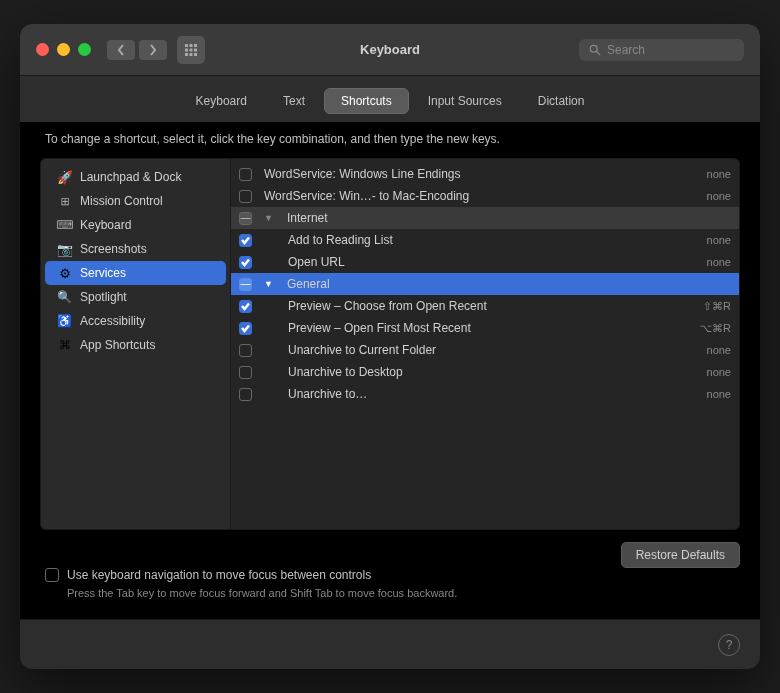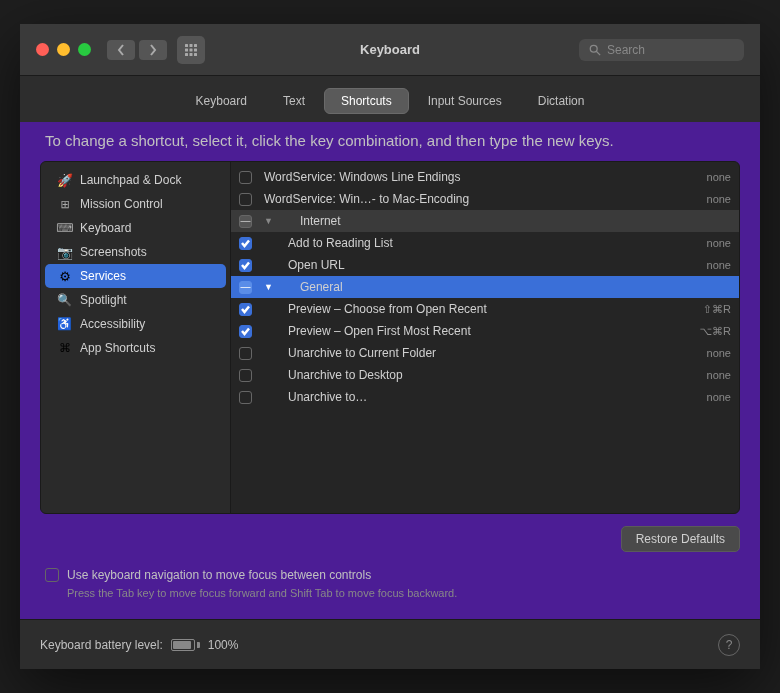--- a/index.html
+++ b/index.html
@@ -10,22 +10,22 @@
       background: #1e1e1e;
       display: flex;
       align-items: center;
       justify-content: center;
       font-family: -apple-system, BlinkMacSystemFont, 'Helvetica Neue', sans-serif;
     }
 
     .window {
       width: 740px;
       height: 645px;
-      background: #4c1d95;
-      border-radius: 0;
+      background: #000000;
+      border-radius: 12px;
       box-shadow: 0 20px 60px rgba(0,0,0,0.6);
       overflow: hidden;
       display: flex;
       flex-direction: column;
     }
 
     .titlebar {
       height: 52px;
       background: #3a3a3a;
       display: flex;
@@ -127,21 +127,21 @@
 
     .content-area {
       flex: 1;
       padding: 10px 20px 20px;
       display: flex;
       flex-direction: column;
       overflow: hidden;
     }
 
     .instruction-text {
-      font-size: 15px;
+      font-size: 12px;
       color: #c0c0c0;
       margin-bottom: 12px;
       padding-left: 5px;
     }
 
     .main-panel {
       display: flex;
       flex: 1;
       border: 1px solid #1a1a1a;
       border-radius: 6px;
@@ -245,21 +245,21 @@
 
     .selected-row .triangle { color: #fff; }
 
     .shortcut-name {
       flex: 1;
       font-size: 12px;
       color: #d0d0d0;
     }
 
     .selected-row .shortcut-name { color: #fff; }
-    .category-header .shortcut-name { color: #d0d0d0; font-weight: 500; margin-left: 13px; }
+    .category-header .shortcut-name { color: #d0d0d0; font-weight: 500; }
 
     .shortcut-key {
       font-size: 11px;
       color: #888;
       white-space: nowrap;
     }
 
     .bottom-section {
       margin-top: 12px;
       display: flex;
@@ -270,21 +270,20 @@
       background: #4a4a4a;
       border: 1px solid #5a5a5a;
       border-radius: 5px;
       padding: 5px 14px;
       font-size: 12px;
       color: #d0d0d0;
       cursor: pointer;
     }
 
     .nav-section {
-      margin-top: 16px;
       padding: 0 5px;
     }
 
     .nav-checkbox-row {
       display: flex;
       align-items: center;
       gap: 8px;
       margin-bottom: 5px;
     }
 
@@ -603,28 +602,18 @@
       <div class="nav-checkbox-row">
         <div class="nav-checkbox"></div>
         <span class="nav-label">Use keyboard navigation to move focus between controls</span>
       </div>
       <div class="nav-sub-label">Press the Tab key to move focus forward and Shift Tab to move focus backward.</div>
     </div>
 
   </div>
 
   <div class="status-bar">
-    <div class="battery-section">
-      <span class="battery-label">Keyboard battery level:</span>
-      <div class="battery-icon">
-        <div class="battery-body">
-          <div class="battery-fill"></div>
-        </div>
-        <div class="battery-tip"></div>
-      </div>
-      <span class="battery-percent">100%</span>
-    </div>
     <div class="status-bar-right">
       <div class="help-btn">?</div>
     </div>
   </div>
 
 </div>
 
 </body></html>

